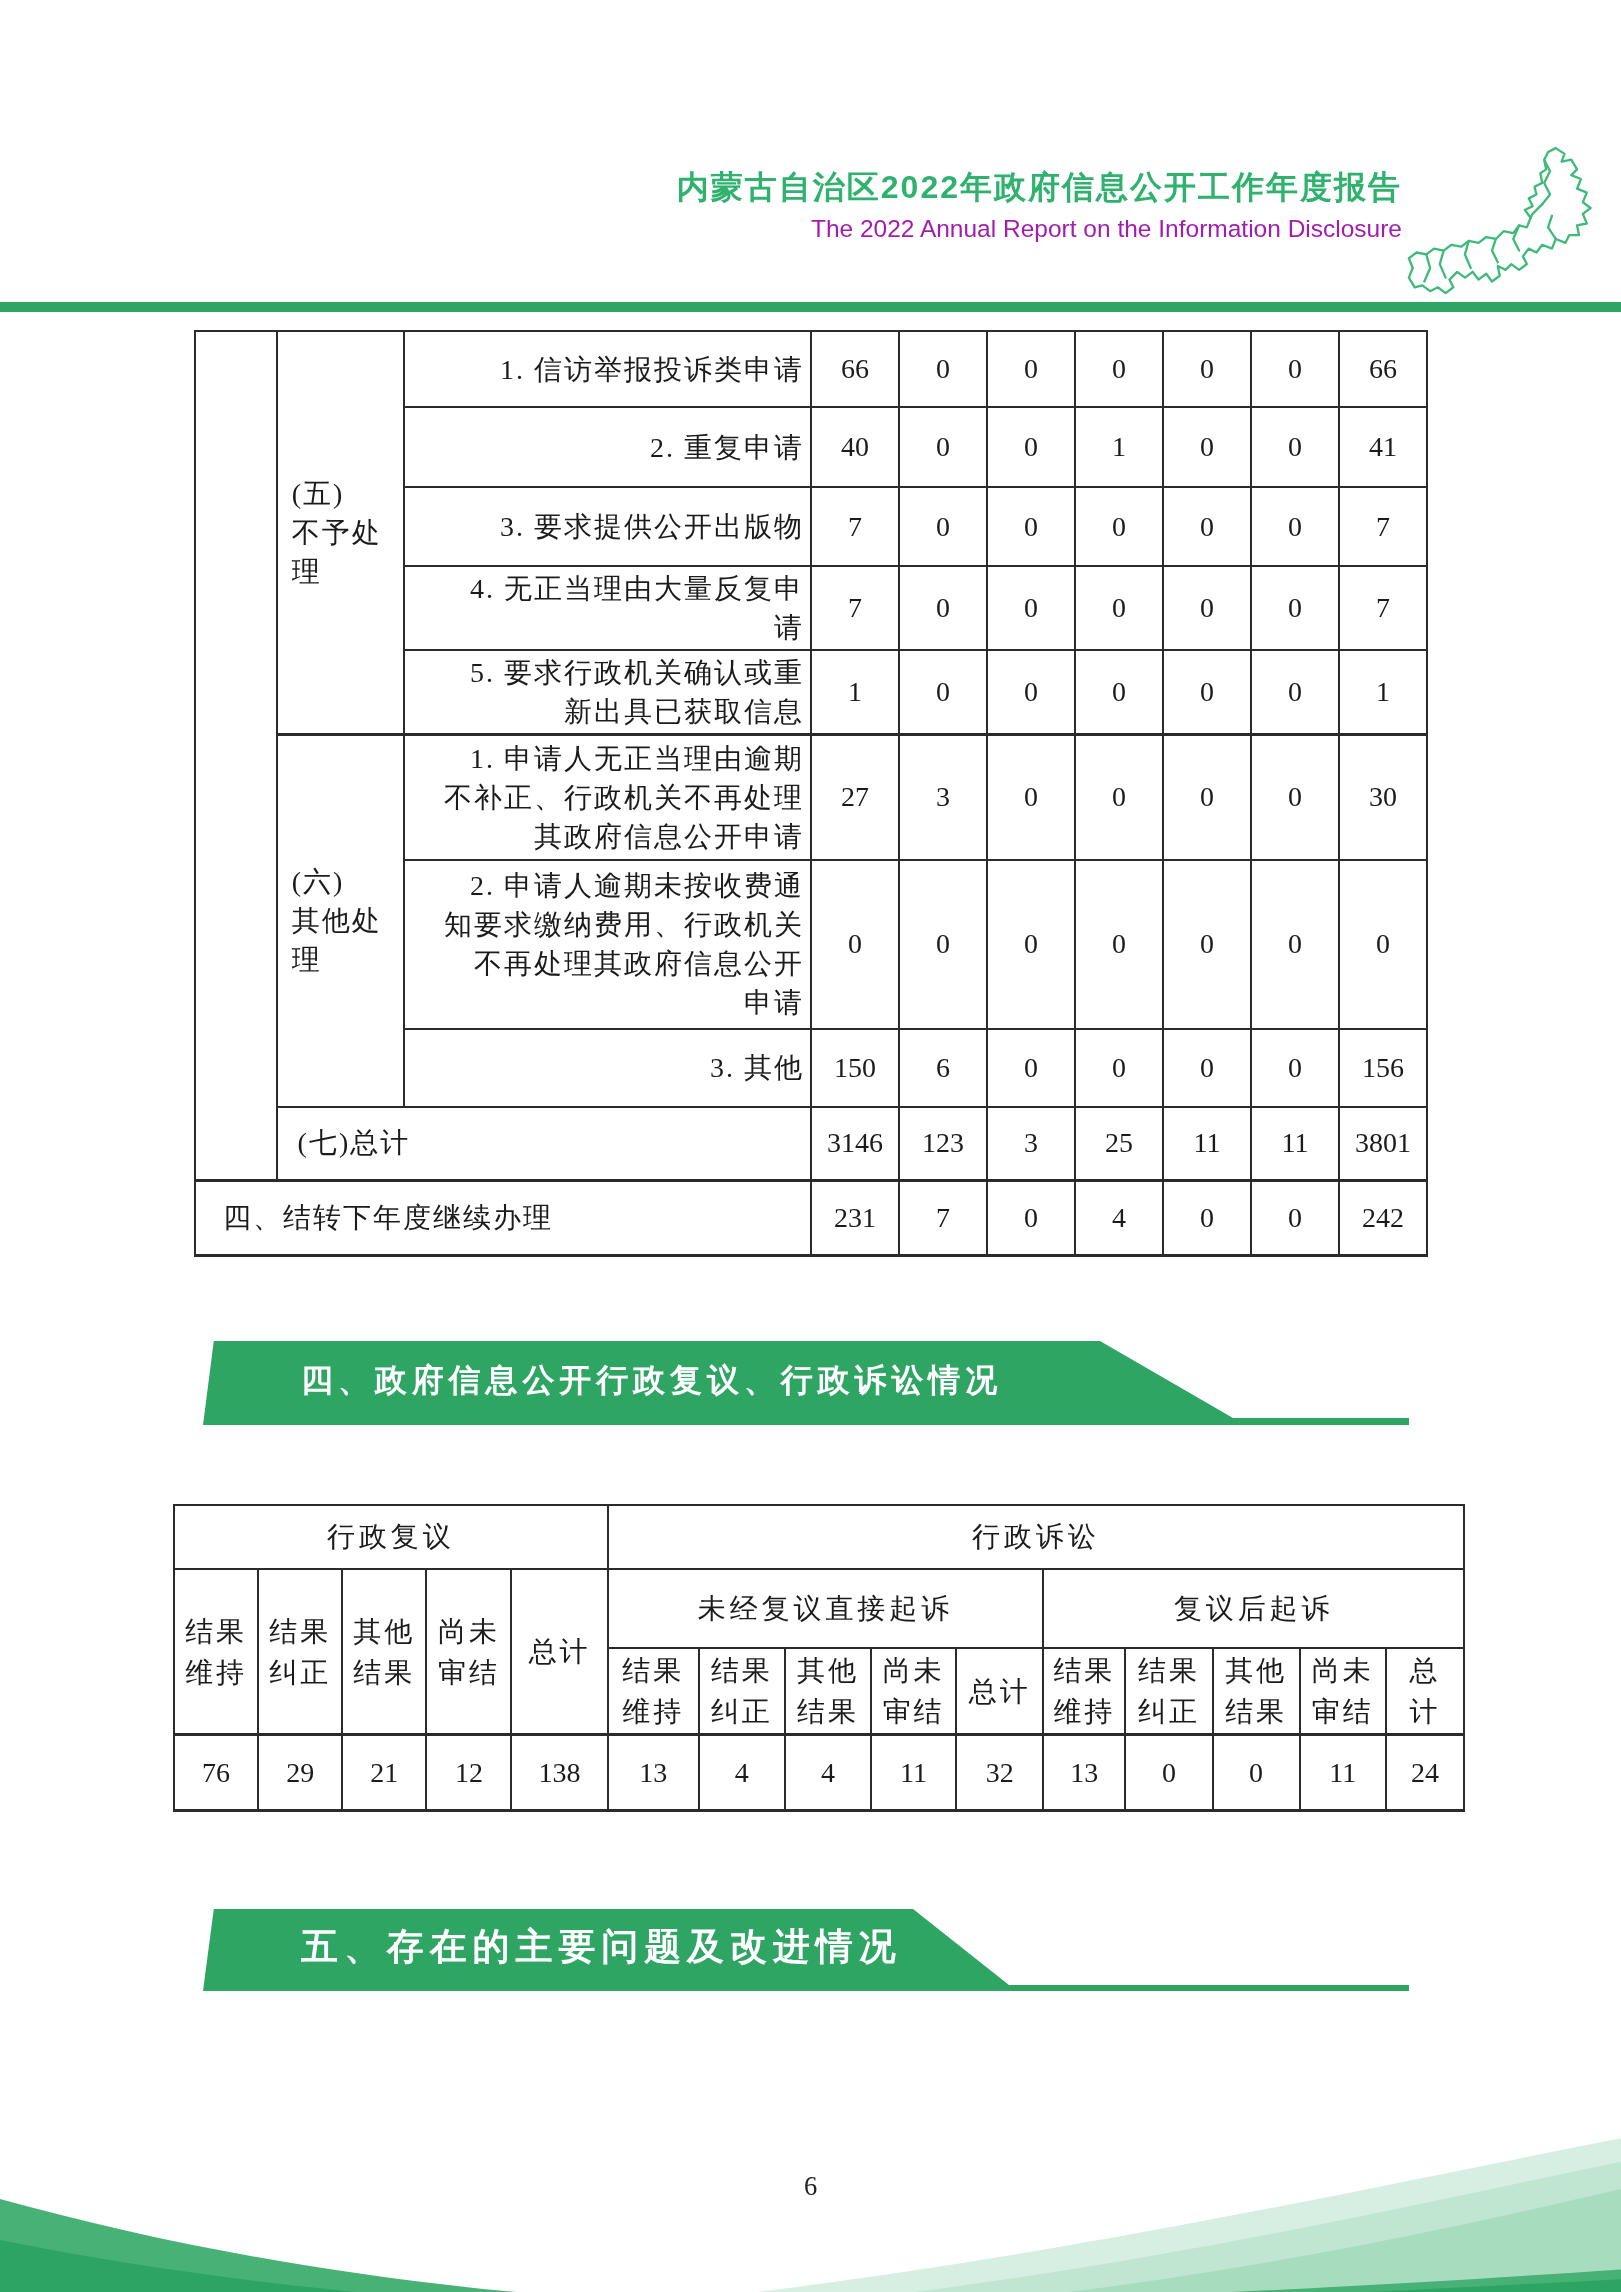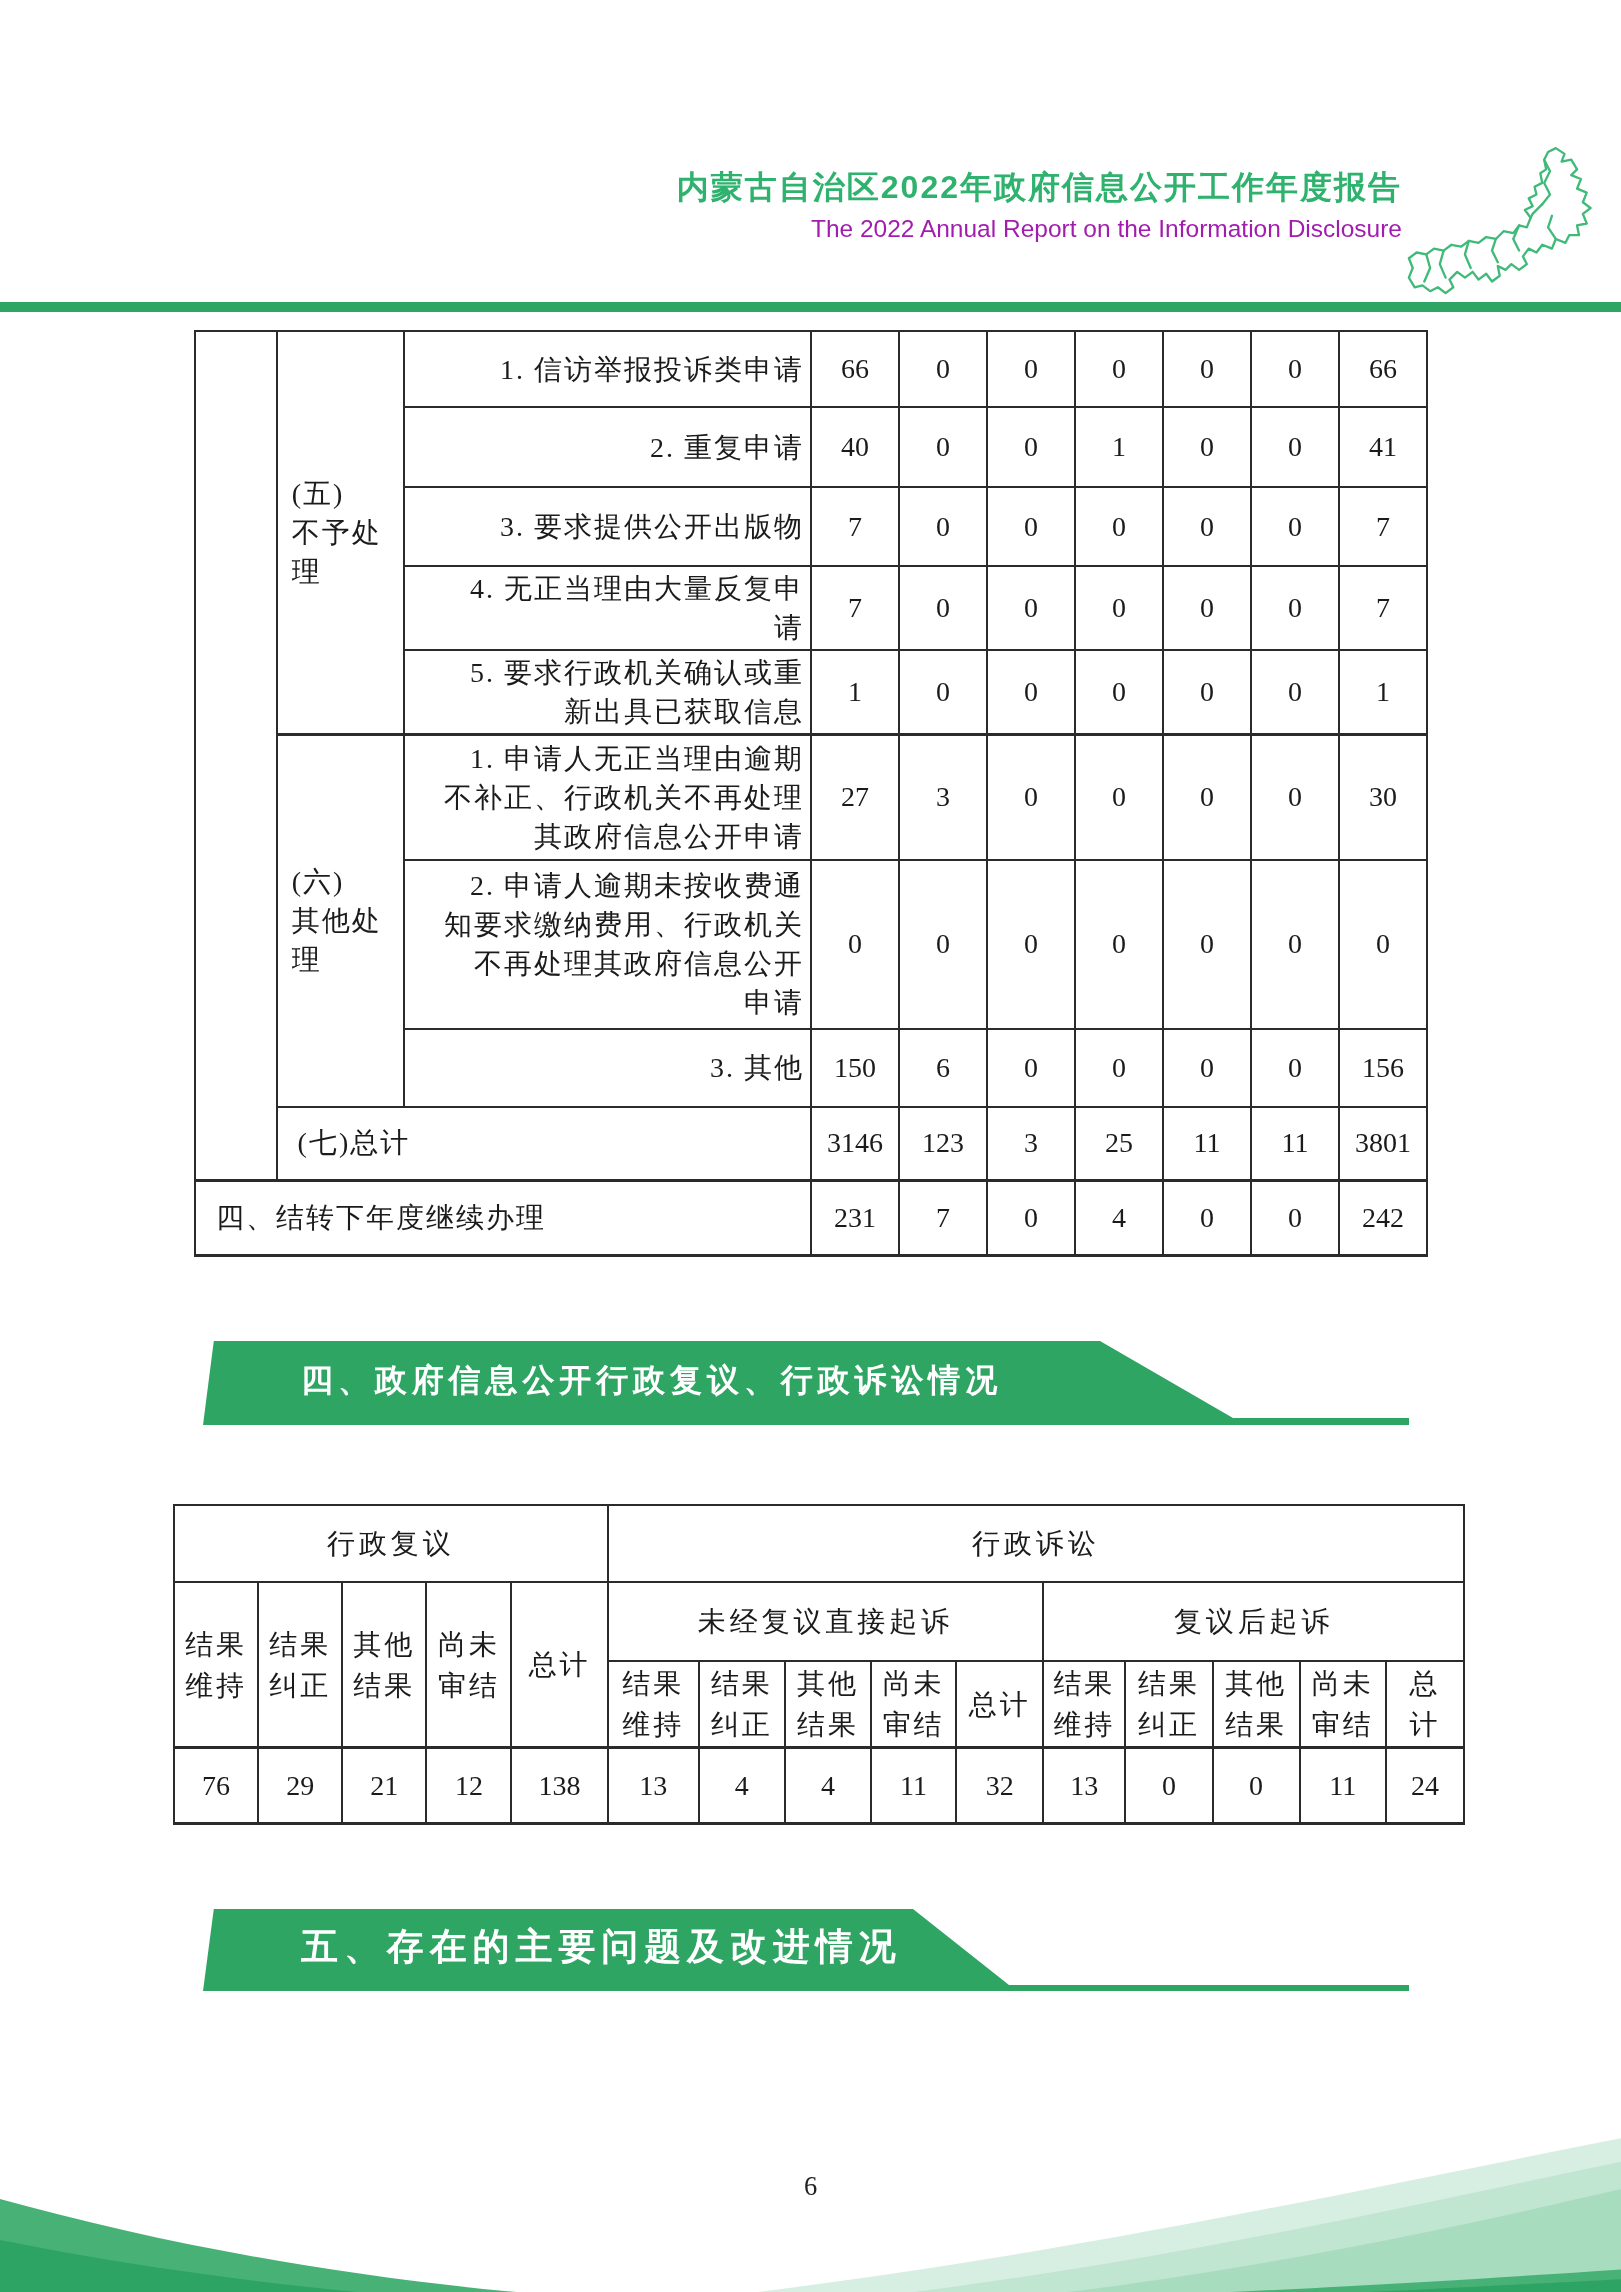--- a/index.html
+++ b/index.html
@@ -23,21 +23,21 @@
   
   table{border-collapse:collapse;table-layout:fixed;}
   td{border:2px solid #2b2b2b;vertical-align:middle;overflow:hidden;}
   #t1{position:absolute;left:194px;top:286px;width:1234px;font-size:28px;}
   #t2{position:absolute;left:173px;top:1460px;width:1292px;font-size:28px;}
   .num{text-align:center;}
   .item{text-align:right;padding:2px 5.9px 2px 11.8px;line-height:39px;letter-spacing:2px;}
   .grp{text-align:left;padding-left:13.7px;line-height:39px;letter-spacing:2px;}
   .pre{white-space:pre-line;word-break:keep-all;}
   .total-label{text-align:left;padding-left:19.6px;letter-spacing:2px;}
-  .carry-label{text-align:left;padding-left:20px;letter-spacing:2px;}
+  .carry-label{text-align:left;padding-left:27px;letter-spacing:2px;}
   tr.thick td{border-top-width:3.9px;}
   tr.bthick td{border-bottom-width:3.9px;}
   .h1{text-align:center;letter-spacing:3.9px;}
   .sub{text-align:center;line-height:41px;letter-spacing:2.9px;}
   
   .banner{
     position:absolute;background:#2ea563;color:#ffffff;box-sizing:border-box;
     font-family:"Liberation Sans","DejaVu Sans",sans-serif;font-weight:bold;
     padding-left:98px;white-space:nowrap;
   }
@@ -229,21 +229,21 @@
         <col style="width:86px">
         <col style="width:85px">
         <col style="width:87px">
       <col style="width:82px">
         <col style="width:87px">
         <col style="width:87px">
         <col style="width:86px">
         <col style="width:78px">
     </colgroup>
     <tbody>
-        <tr style="height:77px">
+        <tr style="height:64px">
       <td colspan="5" class="h1">行政复议</td>
       <td colspan="10" class="h1">行政诉讼</td>
     </tr>
     <tr style="height:79px">
       <td rowspan="2" class="sub pre">结果
 维持</td>
       <td rowspan="2" class="sub pre">结果
 纠正</td>
       <td rowspan="2" class="sub pre">其他
 结果</td>

